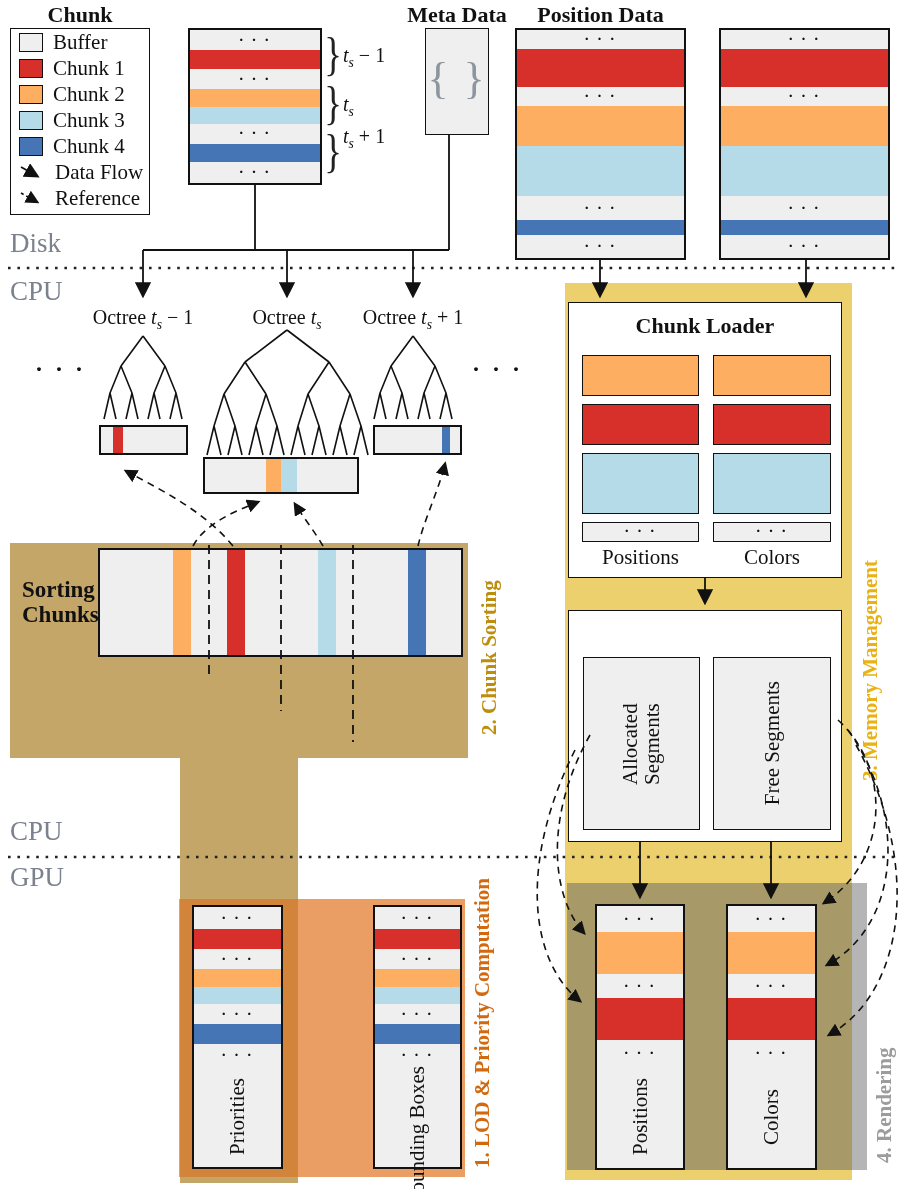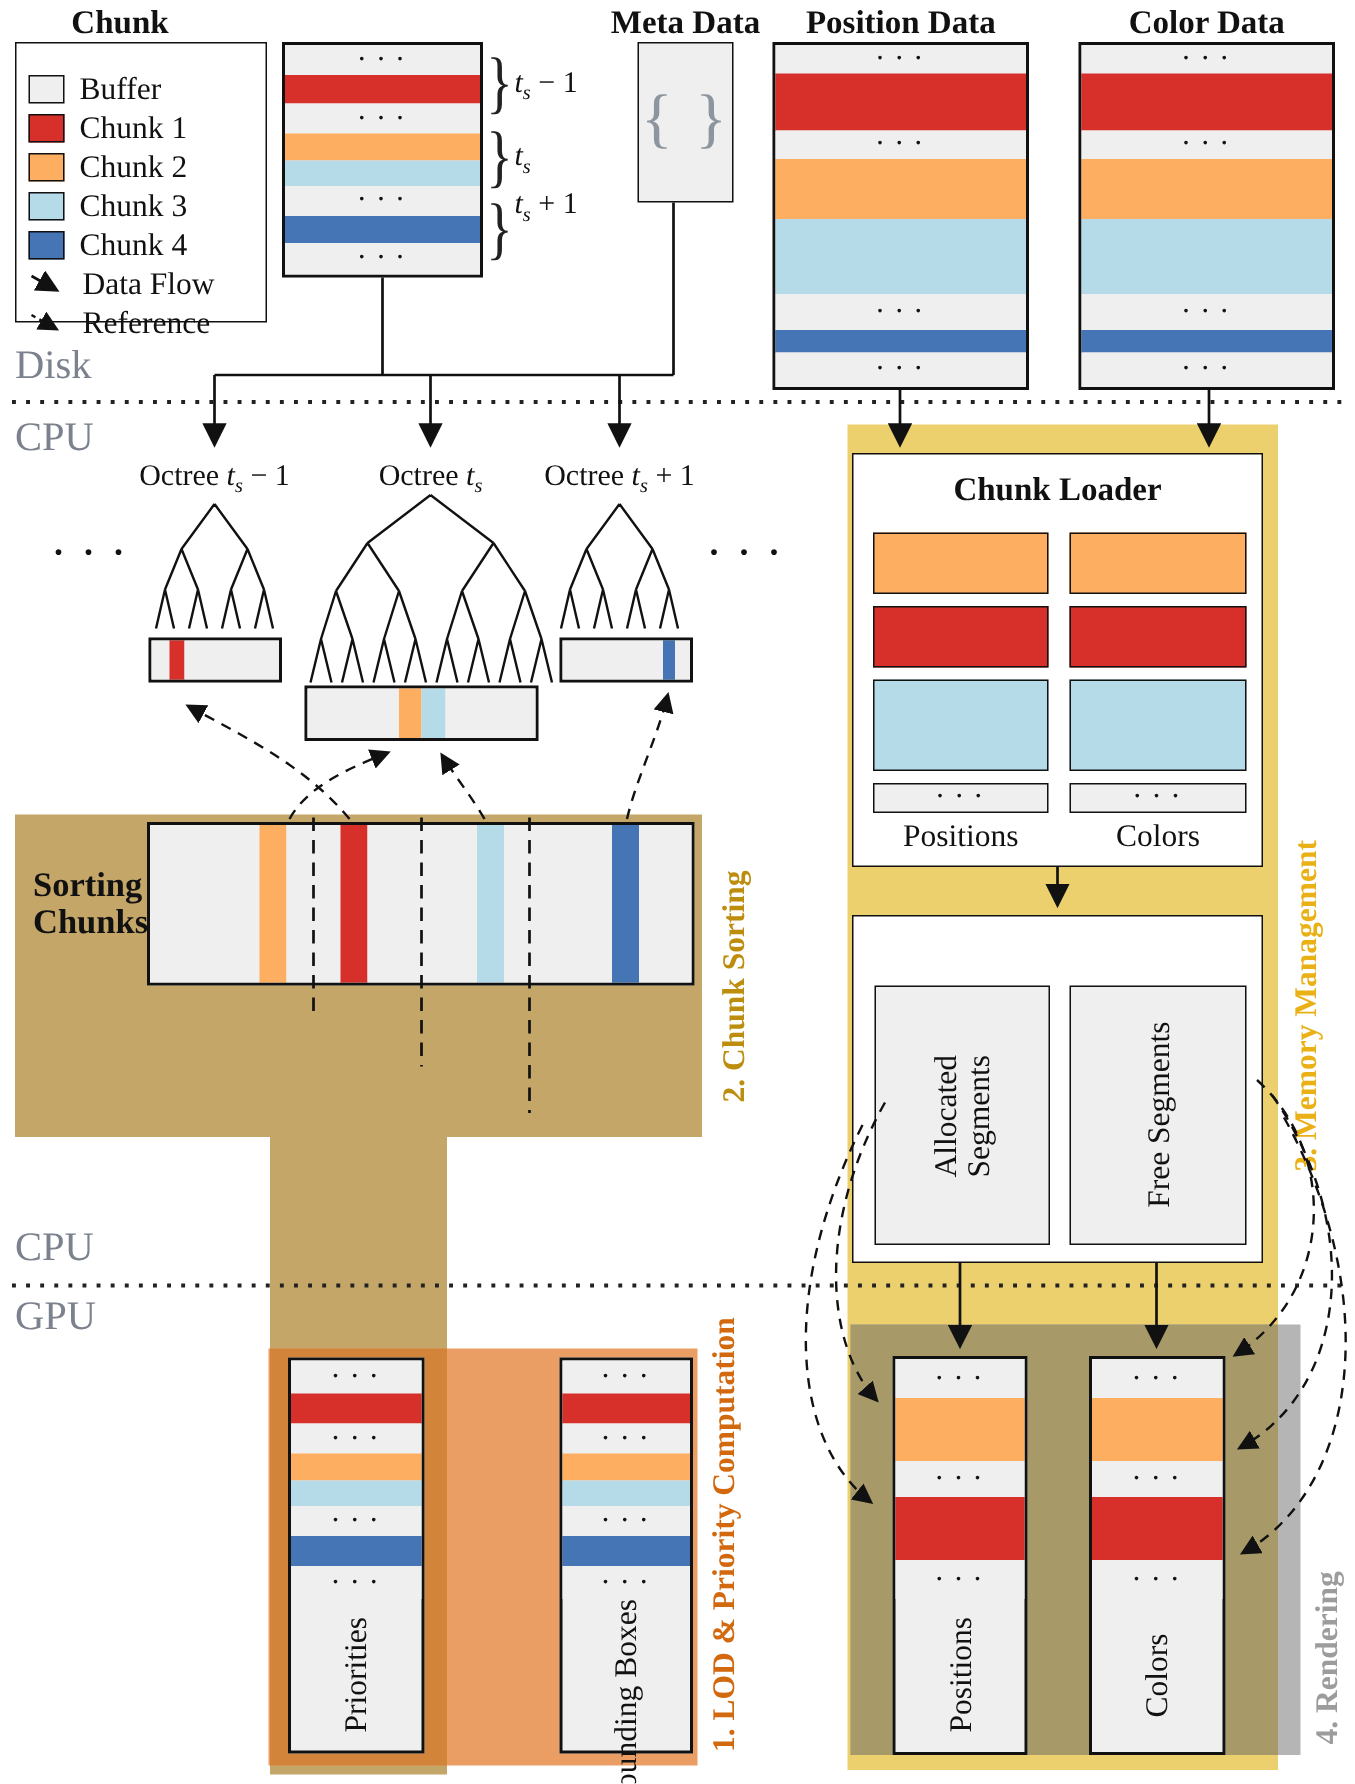--- a/index.html
+++ b/index.html
@@ -57,21 +57,21 @@
 
   <div class="bg z1" style="left: 10px; top: 543px; width: 458px; height: 215px; background: rgb(197, 166, 105);"></div>
   <div class="bg z1" style="left: 180px; top: 758px; width: 118px; height: 425px; background: rgb(197, 166, 105);"></div>
   <div class="bg z1" style="left: 179px; top: 899px; width: 286px; height: 278px; background: rgb(234, 158, 100);"></div>
   <div class="bg z2" style="left: 180px; top: 899px; width: 118px; height: 278px; background: rgb(210, 132, 59);"></div>
   <div class="bg z1" style="left: 565px; top: 283px; width: 287px; height: 897px; background: rgb(237, 208, 110);"></div>
   <div class="bg z1" style="left: 567px; top: 883px; width: 300px; height: 287px; background: rgb(181, 181, 181);"></div>
   <div class="bg z2" style="left: 567px; top: 883px; width: 285px; height: 287px; background: rgb(167, 154, 104);"></div>
 
   <div class="boxtitle" style="left:10px;top:2px;width:140px;">Chunk</div>
-  <div class="whitebox z4" style="left:10px;top:28px;width:168px;height:187px;padding-top:17px;">
+  <div class="whitebox z4" style="left:10px;top:28px;width:140px;height:187px;padding-top:0;">
     <div class="lg-row">
       <span class="lg-swatch" style="background: rgb(239, 239, 239);"></span>
       <span class="lg-label">Buffer</span>
     </div>
     <div class="lg-row">
       <span class="lg-swatch" style="background: rgb(215, 48, 42);"></span>
       <span class="lg-label">Chunk 1</span>
     </div>
     <div class="lg-row">
       <span class="lg-swatch" style="background: rgb(253, 174, 97);"></span>
@@ -145,21 +145,20 @@
         <div class="stripe" style="flex: 56 1 0px; background: rgb(181, 219, 233);"></div>
         <div class="stripe" style="flex: 26 1 0px; background: rgb(239, 239, 239);">
           <span class="dots">· · ·</span>
         </div>
         <div class="stripe" style="flex: 17 1 0px; background: rgb(69, 117, 180);"></div>
         <div class="stripe" style="flex: 25 1 0px; background: rgb(239, 239, 239);">
           <span class="dots">· · ·</span>
         </div>
       </div>
   </div>
-  <div class="boxtitle" style="left:719px;top:2px;width:171px;">Color Data</div>
   <div class="box z4" style="left:719px;top:28px;width:171px;height:232px;">
     <div class="stripes v">
         <div class="stripe" style="flex: 21 1 0px; background: rgb(239, 239, 239);">
           <span class="dots">· · ·</span>
         </div>
         <div class="stripe" style="flex: 42 1 0px; background: rgb(215, 48, 42);"></div>
         <div class="stripe" style="flex: 21 1 0px; background: rgb(239, 239, 239);">
           <span class="dots">· · ·</span>
         </div>
         <div class="stripe" style="flex: 44 1 0px; background: rgb(253, 174, 97);"></div>

